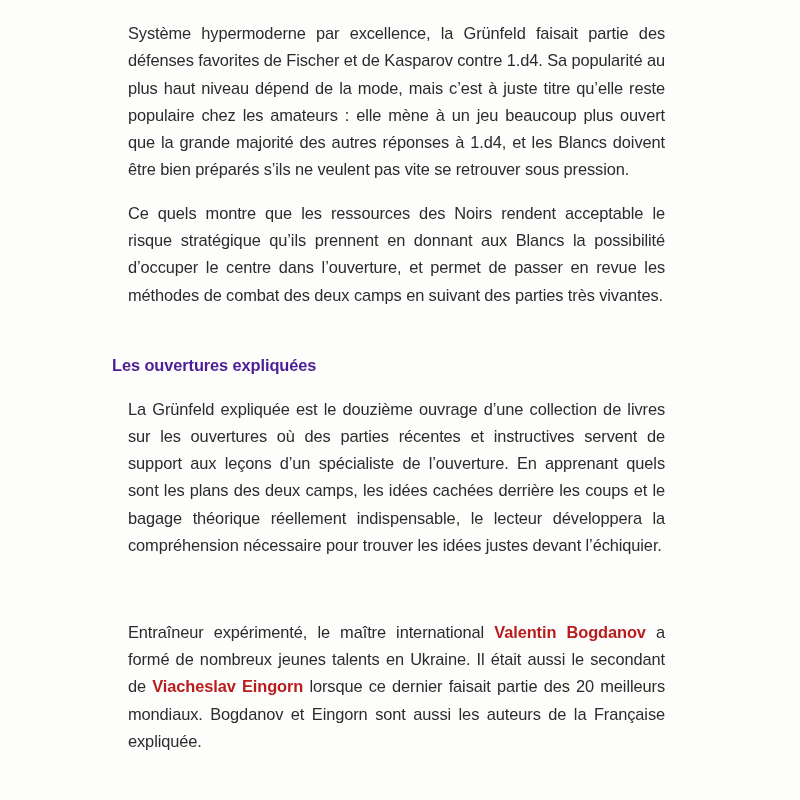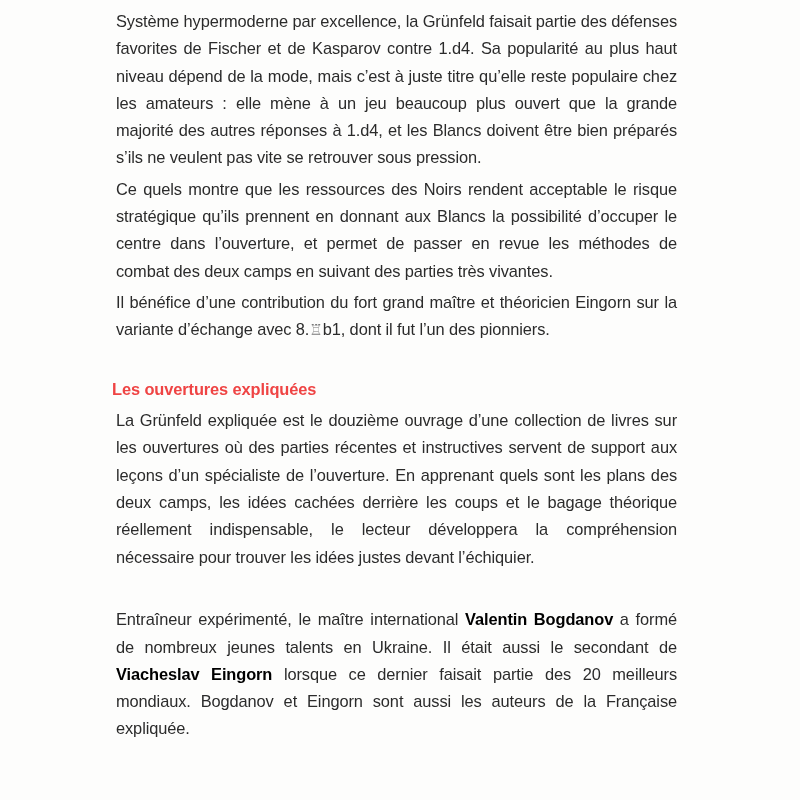--- a/index.html
+++ b/index.html
@@ -19,53 +19,52 @@
     top: 4px;
     width: 569px;
     font-family: "Liberation Sans", sans-serif;
     font-size: 16.4px;
     line-height: 27.3px;
     color: #2b2b2b;
     text-align: justify;
     letter-spacing: -0.1px;
   }
   .para {
-    margin: 4px;
+    margin: 16px;
   }
   .gap {
     height: 27.3px;
   }
   .heading {
     font-weight: bold;
-    color: #ef4444;
+    color: #4c1d95;
     margin: 0;
     text-align: left;
   }
   .it {
   }
   .bold {
     font-weight: bold;
-    color: #000000;
+    color: #b91c1c;
   }
   .rook {
     color: #7a7a7a;
     font-family: "DejaVu Sans", sans-serif;
     font-size: 15px;
   }
 </style>
 </head>
 <body>
 
 <div class="page">
 
   <p class="para">Système hypermoderne par excellence, la Grünfeld faisait partie des défenses favorites de Fischer et de Kasparov contre 1.d4. Sa popularité au plus haut niveau dépend de la mode, mais c’est à juste titre qu’elle reste populaire chez les amateurs : elle mène à un jeu beaucoup plus ouvert que la grande majorité des autres réponses à 1.d4, et les Blancs doivent être bien préparés s’ils ne veulent pas vite se retrouver sous pression.</p>
 
   <p class="para">Ce quels montre que les ressources des Noirs rendent acceptable le risque stratégique qu’ils prennent en donnant aux Blancs la possibilité d’occuper le centre dans l’ouverture, et permet de passer en revue les méthodes de combat des deux camps en suivant des parties très vivantes.</p>
 
-  <p class="para"><span>Il bénéfice d’une contribution du fort grand maître et théoricien Eingorn sur la variante d’échange avec 8.</span><span class="rook">♖</span><span>b1, dont il fut l’un des pionniers.</span></p>
 
   <div class="gap"></div>
 
   <p class="heading">Les ouvertures expliquées</p>
 
   <p class="para"><span class="it">La Grünfeld expliquée</span><span> est le douzième ouvrage d’une collection de livres sur les ouvertures où des parties récentes et instructives servent de support aux leçons d’un spécialiste de l’ouverture. En apprenant quels sont les plans des deux camps, les idées cachées derrière les coups et le bagage théorique réellement indispensable, le lecteur développera la compréhension nécessaire pour trouver les idées justes devant l’échiquier.</span></p>
 
   <div class="gap"></div>
 
   <p class="para"><span>Entraîneur expérimenté, le maître international </span><span class="bold">Valentin Bogdanov</span><span> a formé de nombreux jeunes talents en Ukraine. Il était aussi le secondant de </span><span class="bold">Viacheslav Eingorn</span><span> lorsque ce dernier faisait partie des 20 meilleurs mondiaux. Bogdanov et Eingorn sont aussi les auteurs de </span><span class="it">la Française expliquée</span><span>.</span></p>

